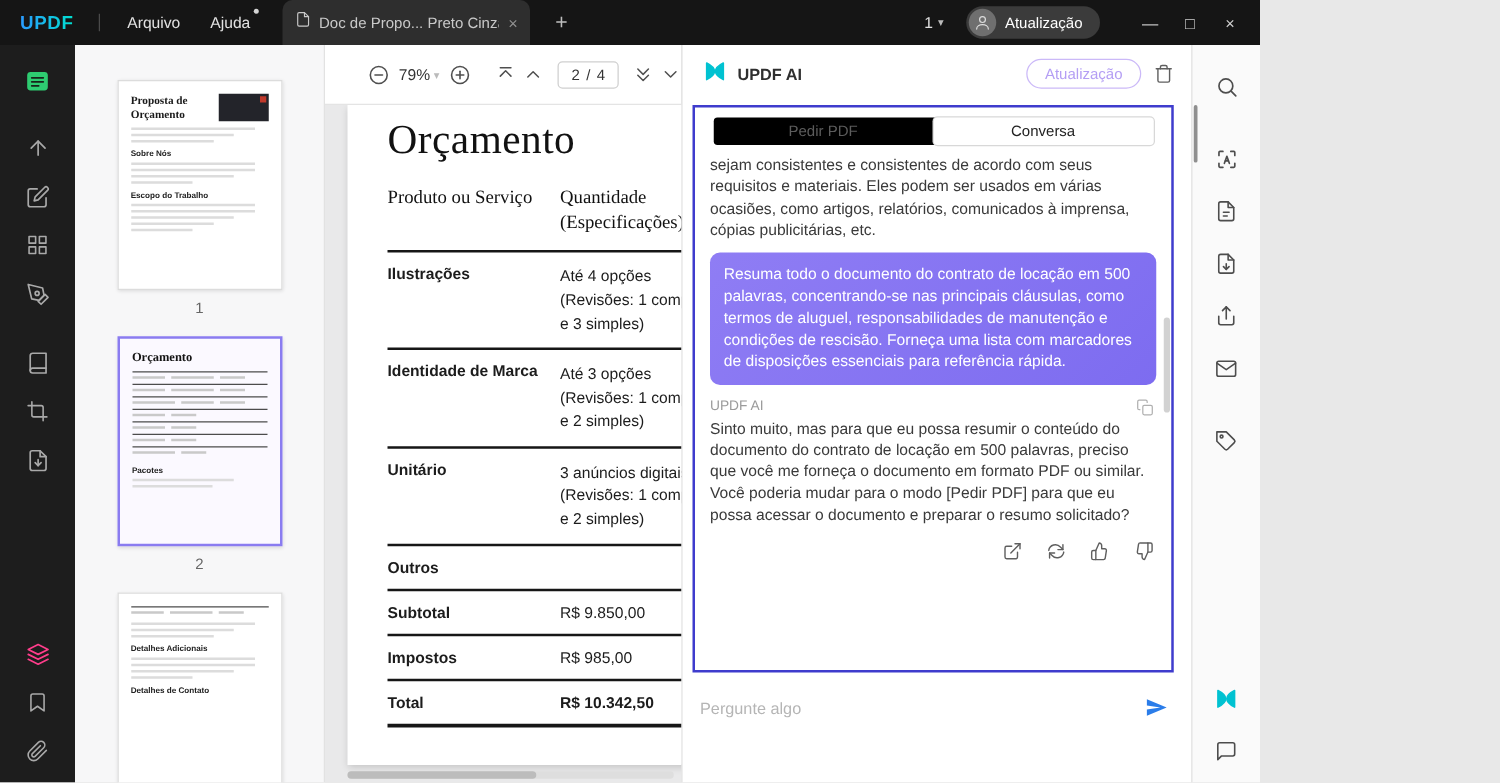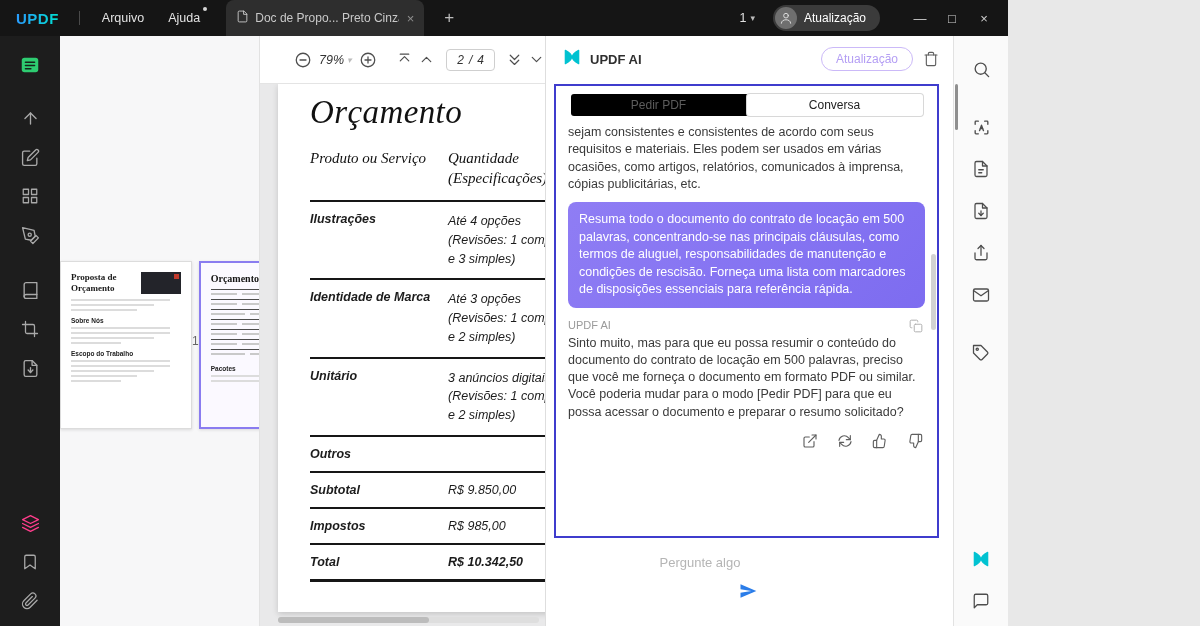--- a/index.html
+++ b/index.html
@@ -37,38 +37,38 @@
   
   .left-toolbar { width:60px; background:#1d1d1d; display:flex; flex-direction:column; align-items:center; padding:16px 0 12px; gap:13px; }
   .tool { background:none; border:none; color:#a9a9a9; width:30px; height:26px; display:flex; align-items:center; justify-content:center; padding:0; cursor:pointer; }
   .tool.first { margin-bottom:14px; }
   .tool.group-gap { margin-top:16px; }
   .tool.push { margin-top:auto; }
   .tool.pink { color:#ff3d8b; }
   .tool.cyan { color:#00c2d1; }
 
   
-  .thumb-panel { width:200px; background:#f7f7f8; border-right:1px solid #e2e2e2; display:flex; flex-direction:row; align-items:center; padding-top:28px; overflow:hidden; }
+  .thumb-panel { width:200px; background:#f7f7f8; border-right:1px solid #e2e2e2; display:flex; flex-direction:column; align-items:center; padding-top:28px; overflow:hidden; }
   .thumb { width:132px; height:168px; background:#fff; border:1px solid #dcdcdc; box-shadow:0 1px 3px rgba(0,0,0,.12); padding:10px; flex:0 0 auto; cursor:pointer; }
   .thumb.selected { border:2px solid #8a7cf0; background:#fbf9ff; }
   .thumb-label { font-size:12px; color:#666; margin:7px 0 16px; }
   .t1-head { display:flex; justify-content:space-between; margin-bottom:4px; }
   .t1-title { font-family:"Liberation Serif", serif; font-size:9px; font-weight:bold; color:#1a1a1a; width:62px; line-height:1.25; }
   .t1-img { width:40px; height:22px; background:#23242a; position:relative; }
   .t1-img:after { content:""; position:absolute; right:2px; top:2px; width:5px; height:5px; background:#c0392b; }
   .hl { height:2px; background:#dcdcdc; margin:3px 0; }
   .hl.w90{width:90%} .hl.w75{width:75%} .hl.w60{width:60%} .hl.w45{width:45%}
   .t-heading { font-size:6.5px; font-weight:bold; color:#222; margin:6px 0 2px; }
   .t2-title { font-family:"Liberation Serif", serif; font-size:10px; font-weight:bold; color:#141414; margin-bottom:5px; }
   .mini-row { border-top:1px solid #4c4c4c; padding:3px 0 4px; display:flex; gap:5px; }
   .mini-row i { display:block; height:2px; background:#c9c9c9; }
   .mini-row i.a{width:26px} .mini-row i.b{width:34px} .mini-row i.c{width:20px}
 
   
-  .center { flex:1; min-width:0; display:flex; flex-direction:column;font-style:italic; }
+  .center { flex:1; min-width:0; display:flex; flex-direction:column; }
   .doc-toolbar { flex:0 0 48px; background:#fff; border-bottom:1px solid #e4e4e4; display:flex; align-items:center; padding-left:34px; gap:5px; }
   .tbtn { background:none; border:none; width:30px; height:30px; display:flex; align-items:center; justify-content:center; color:#4f4f4f; padding:0; cursor:pointer; }
   .zoom-label { font-size:12.5px; color:#333; display:flex; align-items:center; gap:3px; margin:0 2px; cursor:pointer; }
   .nav-gap { width:26px; }
   .page-ind { border:1px solid #cfcfcf; border-radius:4px; background:#fff; font-size:12px; color:#333; padding:3px 10px; display:flex; gap:5px; margin:0 6px; }
   .canvas { flex:1; position:relative; overflow:hidden; background:#e9e9ea; }
   .page { position:absolute; left:18px; top:0; width:560px; height:528px; background:#fff; box-shadow:0 2px 6px rgba(0,0,0,.16); padding:6px 0 0 32px; }
   .doc-title { font-family:"Liberation Serif", serif; font-size:33px; font-weight:500; margin:4px 0 14px; color:#111; letter-spacing:.4px; }
   .doc-table { width:528px; border-bottom:3px solid #161616; }
   .trow { display:grid; grid-template-columns:138px 152px 110px 1fr; }
@@ -93,21 +93,21 @@
   .seg-item { flex:1; display:flex; align-items:center; justify-content:center; font-size:12px; color:#5c5c5c; cursor:pointer; }
   .seg-item.active { background:#fff; box-shadow:0 0 0 1px #d8d8d8; border-radius:3px; color:#222; }
   .messages { flex:1; padding:6px 12px 0; overflow:hidden; font-size:12.5px; line-height:1.38; color:#3a3a3a; }
   .ai-msg { margin:0 0 1px; }
   .user-bubble { margin-top:9px; background:linear-gradient(135deg,#8f7df4,#7d6cf0); color:#fff; border-radius:8px; padding:9px 11px; line-height:1.4; }
   .label-row { display:flex; align-items:center; justify-content:space-between; margin-top:9px; color:#9b9b9b; font-size:11px; }
   .actions { display:flex; justify-content:flex-end; gap:15px; margin-top:10px; color:#4a4a4a; }
   .chat-scrollbar { position:absolute; right:1px; top:168px; width:5px; height:76px; background:#d2d2d2; border-radius:3px; cursor:pointer; }
   .composer { flex:0 0 88px; padding:8px 14px 4px 10px; display:flex; flex-direction:column; }
   .mode-select { border:1px solid #e7e7ea; border-radius:6px; height:32px; display:flex; align-items:center; padding:0 10px; gap:8px; font-size:12.5px; color:#333; box-shadow:0 1px 2px rgba(0,0,0,.05); cursor:pointer; }
-  .input-row { display:flex; align-items:center; margin-top:8px; padding:0 2px; gap:8px;flex-direction:column; }
+  .input-row { display:flex; align-items:center; margin-top:8px; padding:0 2px; gap:8px; }
   .input-row input { flex:1; border:none; outline:none; font-size:13px; color:#333; font-family:inherit; background:transparent; }
   .input-row input::placeholder { color:#b5b5b5; }
 
   
   .right-toolbar { width:55px; background:#fafafa; border-left:1px solid #e2e2e2; display:flex; flex-direction:column; align-items:center; padding:20px 0 12px; gap:16px; position:relative; }
   .right-toolbar .tool { color:#4d4d4d; }
   .right-toolbar .tool.first { margin-bottom:16px; }
   .rt-scroll { position:absolute; left:1px; top:48px; width:3px; height:46px; background:#8f8f8f; border-radius:2px; }
 
   svg.fi { fill:none; stroke:currentColor; stroke-width:1.7; stroke-linecap:round; stroke-linejoin:round; }

